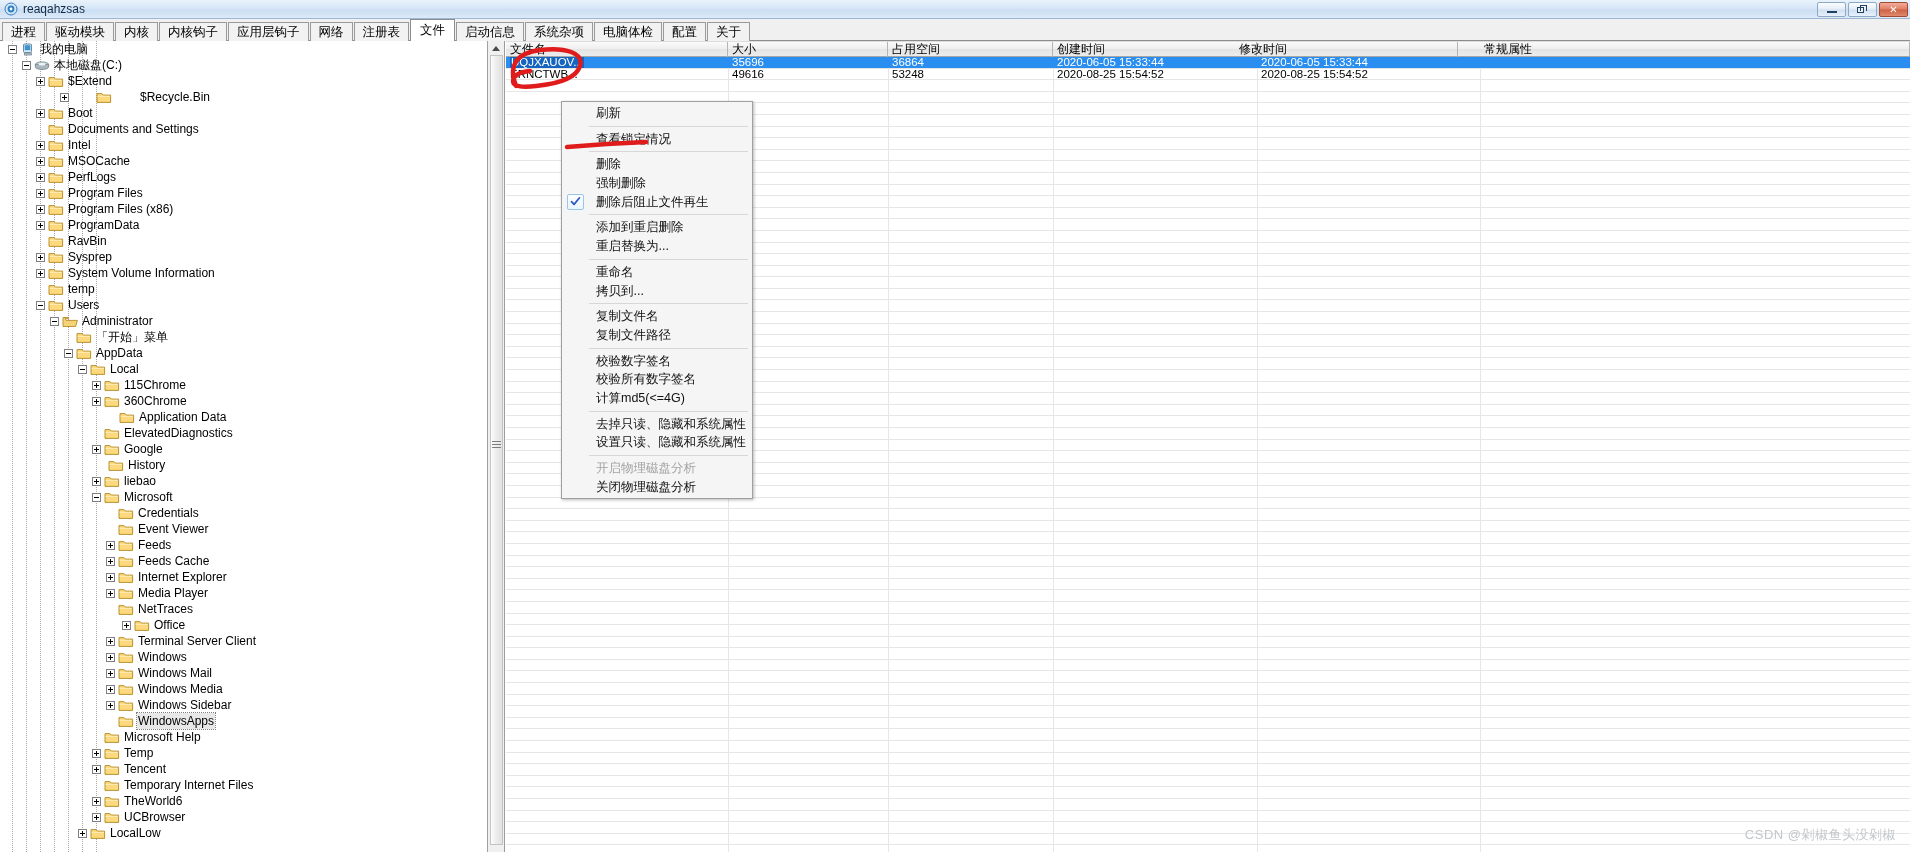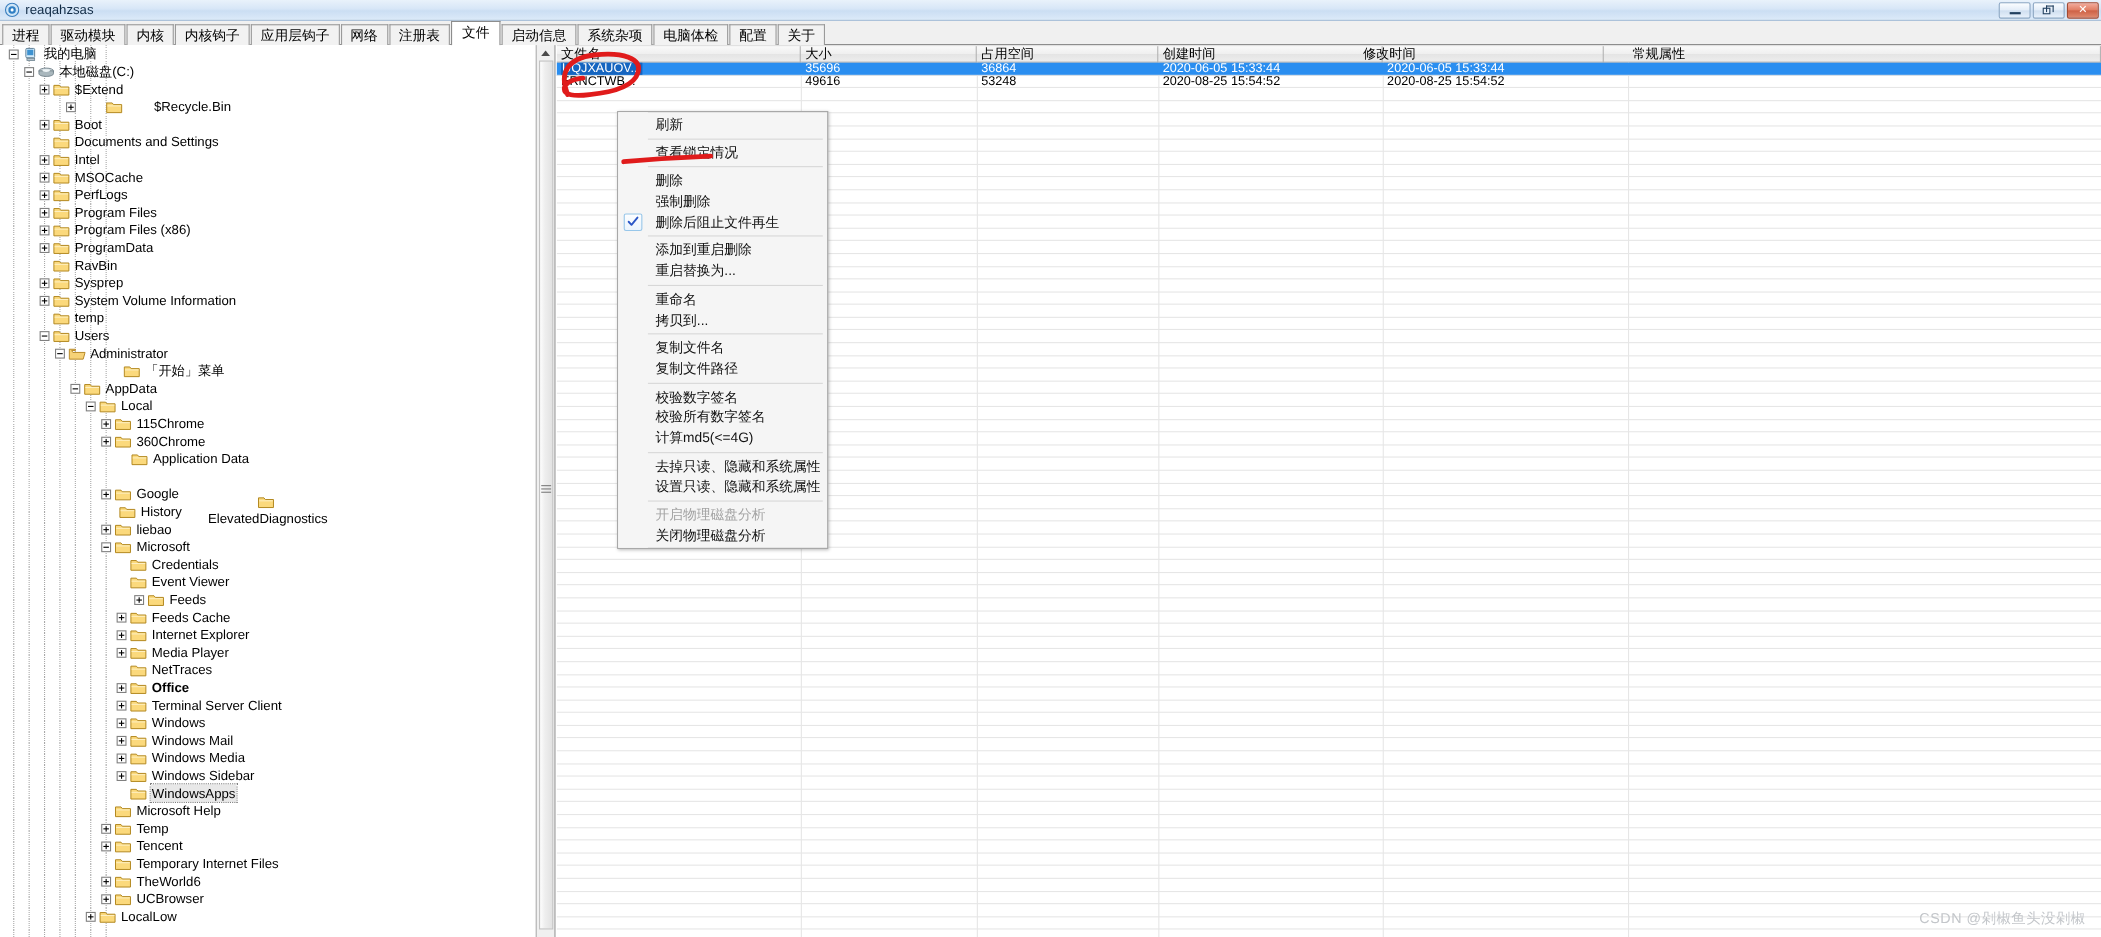--- a/index.html
+++ b/index.html
@@ -439,21 +439,21 @@
             <span class="tlabel">Users</span>
           </div>
           <div class="tnode" style="margin-left: 0px;">
             <span class="indent" style="width: 50px;"></span>
             <span class="expander"></span>
             <span class="ficon"><svg width="16" height="13" viewBox="0 0 16 13">
                 <path d="M1 2.5 L1 11.5 L13.6 11.5 L15.4 5.4 L4.2 5.4 L3.2 3.6 L6.6 3.6 L6.6 2.5 Z" fill="#f6d277" stroke="#b78a28" stroke-width=".9" stroke-linejoin="round"></path>
               </svg></span>
             <span class="tlabel">Administrator</span>
           </div>
-          <div class="tnode" style="margin-left: 0px; padding-left: 36px;">
+          <div class="tnode" style="margin-left: 0px;">
             <span class="indent" style="width: 64px;"></span>
             <span class="expander none"></span>
             <span class="ficon"><svg width="16" height="13" viewBox="0 0 16 13">
                 <path d="M1 2.6 L6 2.6 L7.2 4.1 L14.6 4.1 L14.6 11.4 L1 11.4 Z" fill="#fbd97c" stroke="#b2881f" stroke-width=".9" stroke-linejoin="round"></path>
                 <path d="M1.6 5.3 L14 5.3" stroke="#fdf0c4" stroke-width=".9"></path>
               </svg></span>
             <span class="tlabel">「开始」菜单</span>
           </div>
           <div class="tnode" style="margin-left: 0px;">
             <span class="indent" style="width: 64px;"></span>
@@ -493,21 +493,21 @@
           </div>
           <div class="tnode" style="margin-left: 0px; padding-left: 15px;">
             <span class="indent" style="width: 92px;"></span>
             <span class="expander none"></span>
             <span class="ficon"><svg width="16" height="13" viewBox="0 0 16 13">
                 <path d="M1 2.6 L6 2.6 L7.2 4.1 L14.6 4.1 L14.6 11.4 L1 11.4 Z" fill="#fbd97c" stroke="#b2881f" stroke-width=".9" stroke-linejoin="round"></path>
                 <path d="M1.6 5.3 L14 5.3" stroke="#fdf0c4" stroke-width=".9"></path>
               </svg></span>
             <span class="tlabel">Application Data</span>
           </div>
-          <div class="tnode" style="margin-left: 0px; flex-direction: column;">
+          <div class="tnode" style="margin-left: 0px;">
             <span class="indent" style="width: 92px;"></span>
             <span class="expander none"></span>
             <span class="ficon"><svg width="16" height="13" viewBox="0 0 16 13">
                 <path d="M1 2.6 L6 2.6 L7.2 4.1 L14.6 4.1 L14.6 11.4 L1 11.4 Z" fill="#fbd97c" stroke="#b2881f" stroke-width=".9" stroke-linejoin="round"></path>
                 <path d="M1.6 5.3 L14 5.3" stroke="#fdf0c4" stroke-width=".9"></path>
               </svg></span>
             <span class="tlabel">ElevatedDiagnostics</span>
           </div>
           <div class="tnode" style="margin-left: 0px;">
             <span class="indent" style="width: 92px;"></span>
@@ -556,66 +556,66 @@
           </div>
           <div class="tnode" style="margin-left: 0px;">
             <span class="indent" style="width: 106px;"></span>
             <span class="expander none"></span>
             <span class="ficon"><svg width="16" height="13" viewBox="0 0 16 13">
                 <path d="M1 2.6 L6 2.6 L7.2 4.1 L14.6 4.1 L14.6 11.4 L1 11.4 Z" fill="#fbd97c" stroke="#b2881f" stroke-width=".9" stroke-linejoin="round"></path>
                 <path d="M1.6 5.3 L14 5.3" stroke="#fdf0c4" stroke-width=".9"></path>
               </svg></span>
             <span class="tlabel">Event Viewer</span>
           </div>
+          <div class="tnode" style="margin-left: 0px;">
+            <span class="indent" style="width: 106px;"></span>
+            <span class="expander plus"></span>
+            <span class="ficon"><svg width="16" height="13" viewBox="0 0 16 13">
+                <path d="M1 2.6 L6 2.6 L7.2 4.1 L14.6 4.1 L14.6 11.4 L1 11.4 Z" fill="#fbd97c" stroke="#b2881f" stroke-width=".9" stroke-linejoin="round"></path>
+                <path d="M1.6 5.3 L14 5.3" stroke="#fdf0c4" stroke-width=".9"></path>
+              </svg></span>
+            <span class="tlabel">Feeds</span>
+          </div>
+          <div class="tnode" style="margin-left: 0px;">
+            <span class="indent" style="width: 106px;"></span>
+            <span class="expander plus"></span>
+            <span class="ficon"><svg width="16" height="13" viewBox="0 0 16 13">
+                <path d="M1 2.6 L6 2.6 L7.2 4.1 L14.6 4.1 L14.6 11.4 L1 11.4 Z" fill="#fbd97c" stroke="#b2881f" stroke-width=".9" stroke-linejoin="round"></path>
+                <path d="M1.6 5.3 L14 5.3" stroke="#fdf0c4" stroke-width=".9"></path>
+              </svg></span>
+            <span class="tlabel">Feeds Cache</span>
+          </div>
+          <div class="tnode" style="margin-left: 0px;">
+            <span class="indent" style="width: 106px;"></span>
+            <span class="expander plus"></span>
+            <span class="ficon"><svg width="16" height="13" viewBox="0 0 16 13">
+                <path d="M1 2.6 L6 2.6 L7.2 4.1 L14.6 4.1 L14.6 11.4 L1 11.4 Z" fill="#fbd97c" stroke="#b2881f" stroke-width=".9" stroke-linejoin="round"></path>
+                <path d="M1.6 5.3 L14 5.3" stroke="#fdf0c4" stroke-width=".9"></path>
+              </svg></span>
+            <span class="tlabel">Internet Explorer</span>
+          </div>
+          <div class="tnode" style="margin-left: 0px;">
+            <span class="indent" style="width: 106px;"></span>
+            <span class="expander plus"></span>
+            <span class="ficon"><svg width="16" height="13" viewBox="0 0 16 13">
+                <path d="M1 2.6 L6 2.6 L7.2 4.1 L14.6 4.1 L14.6 11.4 L1 11.4 Z" fill="#fbd97c" stroke="#b2881f" stroke-width=".9" stroke-linejoin="round"></path>
+                <path d="M1.6 5.3 L14 5.3" stroke="#fdf0c4" stroke-width=".9"></path>
+              </svg></span>
+            <span class="tlabel">Media Player</span>
+          </div>
+          <div class="tnode" style="margin-left: 0px;">
+            <span class="indent" style="width: 106px;"></span>
+            <span class="expander none"></span>
+            <span class="ficon"><svg width="16" height="13" viewBox="0 0 16 13">
+                <path d="M1 2.6 L6 2.6 L7.2 4.1 L14.6 4.1 L14.6 11.4 L1 11.4 Z" fill="#fbd97c" stroke="#b2881f" stroke-width=".9" stroke-linejoin="round"></path>
+                <path d="M1.6 5.3 L14 5.3" stroke="#fdf0c4" stroke-width=".9"></path>
+              </svg></span>
+            <span class="tlabel">NetTraces</span>
+          </div>
           <div class="tnode" style="margin-left: 16px;">
-            <span class="indent" style="width: 106px;"></span>
-            <span class="expander plus"></span>
-            <span class="ficon"><svg width="16" height="13" viewBox="0 0 16 13">
-                <path d="M1 2.6 L6 2.6 L7.2 4.1 L14.6 4.1 L14.6 11.4 L1 11.4 Z" fill="#fbd97c" stroke="#b2881f" stroke-width=".9" stroke-linejoin="round"></path>
-                <path d="M1.6 5.3 L14 5.3" stroke="#fdf0c4" stroke-width=".9"></path>
-              </svg></span>
-            <span class="tlabel">Feeds</span>
-          </div>
-          <div class="tnode" style="margin-left: 0px;">
-            <span class="indent" style="width: 106px;"></span>
-            <span class="expander plus"></span>
-            <span class="ficon"><svg width="16" height="13" viewBox="0 0 16 13">
-                <path d="M1 2.6 L6 2.6 L7.2 4.1 L14.6 4.1 L14.6 11.4 L1 11.4 Z" fill="#fbd97c" stroke="#b2881f" stroke-width=".9" stroke-linejoin="round"></path>
-                <path d="M1.6 5.3 L14 5.3" stroke="#fdf0c4" stroke-width=".9"></path>
-              </svg></span>
-            <span class="tlabel">Feeds Cache</span>
-          </div>
-          <div class="tnode" style="margin-left: 0px;">
-            <span class="indent" style="width: 106px;"></span>
-            <span class="expander plus"></span>
-            <span class="ficon"><svg width="16" height="13" viewBox="0 0 16 13">
-                <path d="M1 2.6 L6 2.6 L7.2 4.1 L14.6 4.1 L14.6 11.4 L1 11.4 Z" fill="#fbd97c" stroke="#b2881f" stroke-width=".9" stroke-linejoin="round"></path>
-                <path d="M1.6 5.3 L14 5.3" stroke="#fdf0c4" stroke-width=".9"></path>
-              </svg></span>
-            <span class="tlabel">Internet Explorer</span>
-          </div>
-          <div class="tnode" style="margin-left: 0px;">
-            <span class="indent" style="width: 106px;"></span>
-            <span class="expander plus"></span>
-            <span class="ficon"><svg width="16" height="13" viewBox="0 0 16 13">
-                <path d="M1 2.6 L6 2.6 L7.2 4.1 L14.6 4.1 L14.6 11.4 L1 11.4 Z" fill="#fbd97c" stroke="#b2881f" stroke-width=".9" stroke-linejoin="round"></path>
-                <path d="M1.6 5.3 L14 5.3" stroke="#fdf0c4" stroke-width=".9"></path>
-              </svg></span>
-            <span class="tlabel">Media Player</span>
-          </div>
-          <div class="tnode" style="margin-left: 0px;">
-            <span class="indent" style="width: 106px;"></span>
-            <span class="expander none"></span>
-            <span class="ficon"><svg width="16" height="13" viewBox="0 0 16 13">
-                <path d="M1 2.6 L6 2.6 L7.2 4.1 L14.6 4.1 L14.6 11.4 L1 11.4 Z" fill="#fbd97c" stroke="#b2881f" stroke-width=".9" stroke-linejoin="round"></path>
-                <path d="M1.6 5.3 L14 5.3" stroke="#fdf0c4" stroke-width=".9"></path>
-              </svg></span>
-            <span class="tlabel">NetTraces</span>
-          </div>
-          <div class="tnode" style="margin-left: 0px; font-weight: bold;">
             <span class="indent" style="width: 106px;"></span>
             <span class="expander plus"></span>
             <span class="ficon"><svg width="16" height="13" viewBox="0 0 16 13">
                 <path d="M1 2.6 L6 2.6 L7.2 4.1 L14.6 4.1 L14.6 11.4 L1 11.4 Z" fill="#fbd97c" stroke="#b2881f" stroke-width=".9" stroke-linejoin="round"></path>
                 <path d="M1.6 5.3 L14 5.3" stroke="#fdf0c4" stroke-width=".9"></path>
               </svg></span>
             <span class="tlabel">Office</span>
           </div>
           <div class="tnode" style="margin-left: 0px;">
             <span class="indent" style="width: 106px;"></span>

